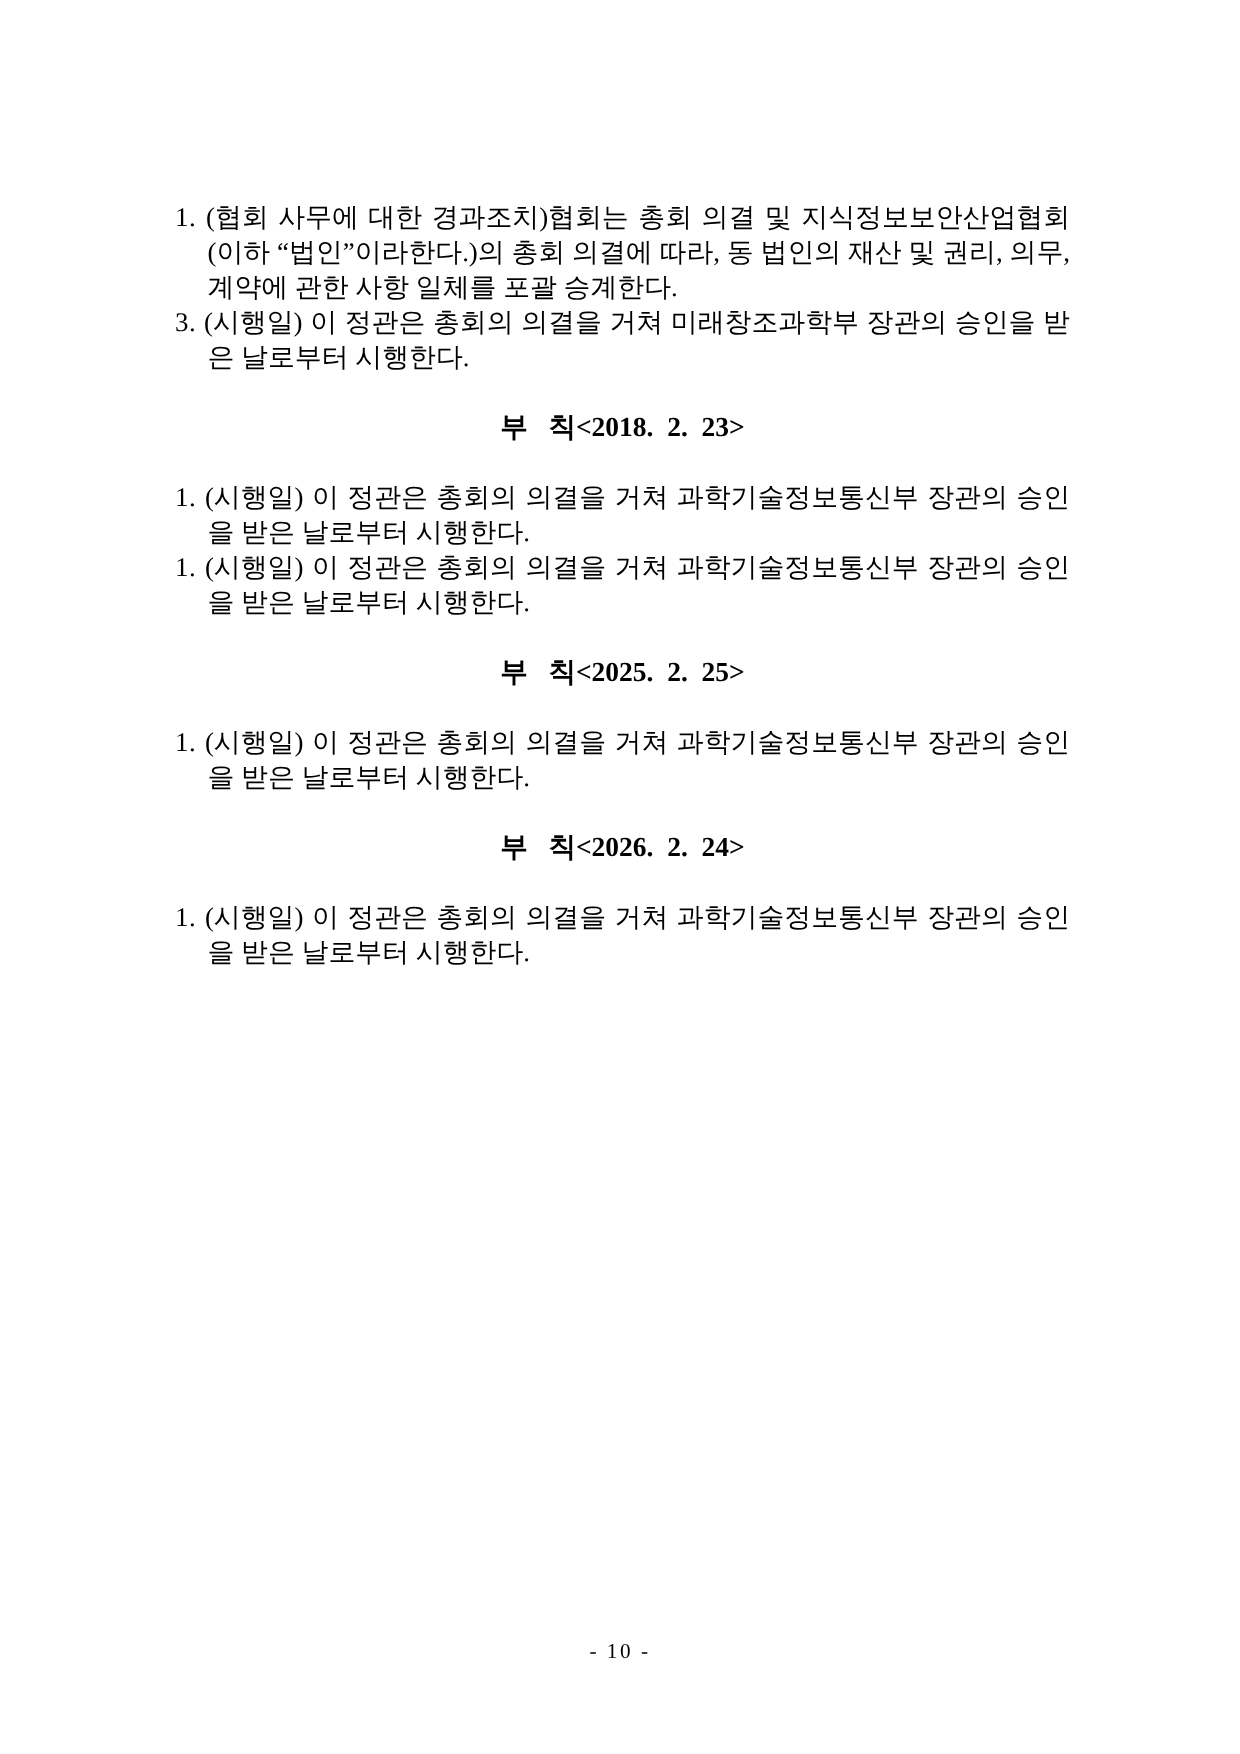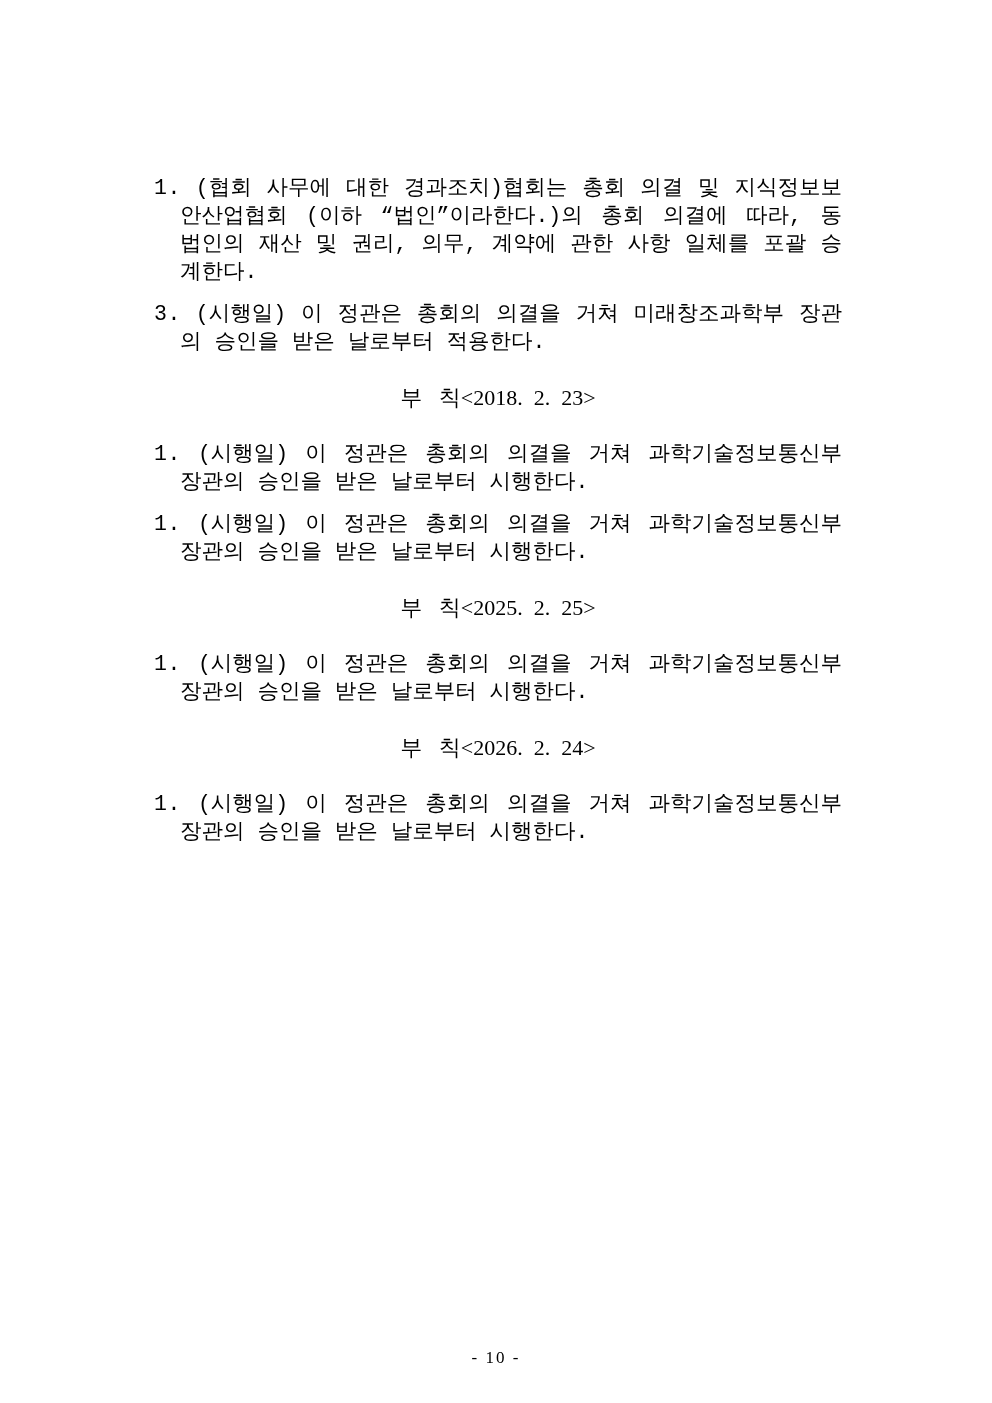--- a/index.html
+++ b/index.html
@@ -27,59 +27,57 @@
     top: 160px;
     width: 716px;
     font-size: 21.5px;
     line-height: 28px;
     text-align: justify;
     word-break: break-all;
   }
   .item {
     padding-left: 26px;
     text-indent: -26px;
-    margin: 14px;
-    font-family: Liberation Mono, monospace;
+    margin: 0;
   }
   .item .num {
     letter-spacing: 0.5px;
   }
   .buchik-heading {
     text-align: center;
     text-indent: 0;
-    font-weight: normal;
+    font-weight: bold;
     font-size: 22px;
     line-height: 28px;
     margin: 28px 0 28px 0;
     white-space: pre-wrap;
     word-break: keep-all;
   }
   .footer {
     position: absolute;
     left: 0;
     top: 1310px;
     width: 992px;
     text-align: center;
     font-size: 17px;
     line-height: 22px;
     letter-spacing: 2px;
     color: #000000;
-    margin-top: 37px;
   }
 </style>
 </head>
 <body>
 
 <div class="doc-page">
   <div class="content">
 
     <div class="item"><span class="num">1.</span> <span>(협회 사무에 대한 경과조치)협회는 총회 의결 및  지식정보보안산업협회 (이하 “법인”이라한다.)의 총회 의결에 따라, 동 법인의 재산 및 권리, 의무, 계약에 관한 사항 일체를 포괄 승계한다.</span></div>
 
 
-    <div class="item"><span class="num">3.</span> <span>(시행일) 이 정관은 총회의 의결을 거쳐 미래창조과학부 장관의 승인을 받은 날로부터 적용한다.</span></div>
+    <div class="item"><span class="num">3.</span> <span>(시행일) 이 정관은 총회의 의결을 거쳐 미래창조과학부 장관의 승인을 받은 날로부터 시행한다.</span></div>
 
     <div class="buchik-heading">부   칙&lt;2018.  2.  23&gt;</div>
 
     <div class="item"><span class="num">1.</span> <span>(시행일) 이 정관은 총회의 의결을 거쳐 과학기술정보통신부 장관의 승인을 받은 날로부터 시행한다.</span></div>
 
 
     <div class="item"><span class="num">1.</span> <span>(시행일) 이 정관은 총회의 의결을 거쳐 과학기술정보통신부 장관의 승인을 받은 날로부터 시행한다.</span></div>
 
     <div class="buchik-heading">부   칙&lt;2025.  2.  25&gt;</div>
 

